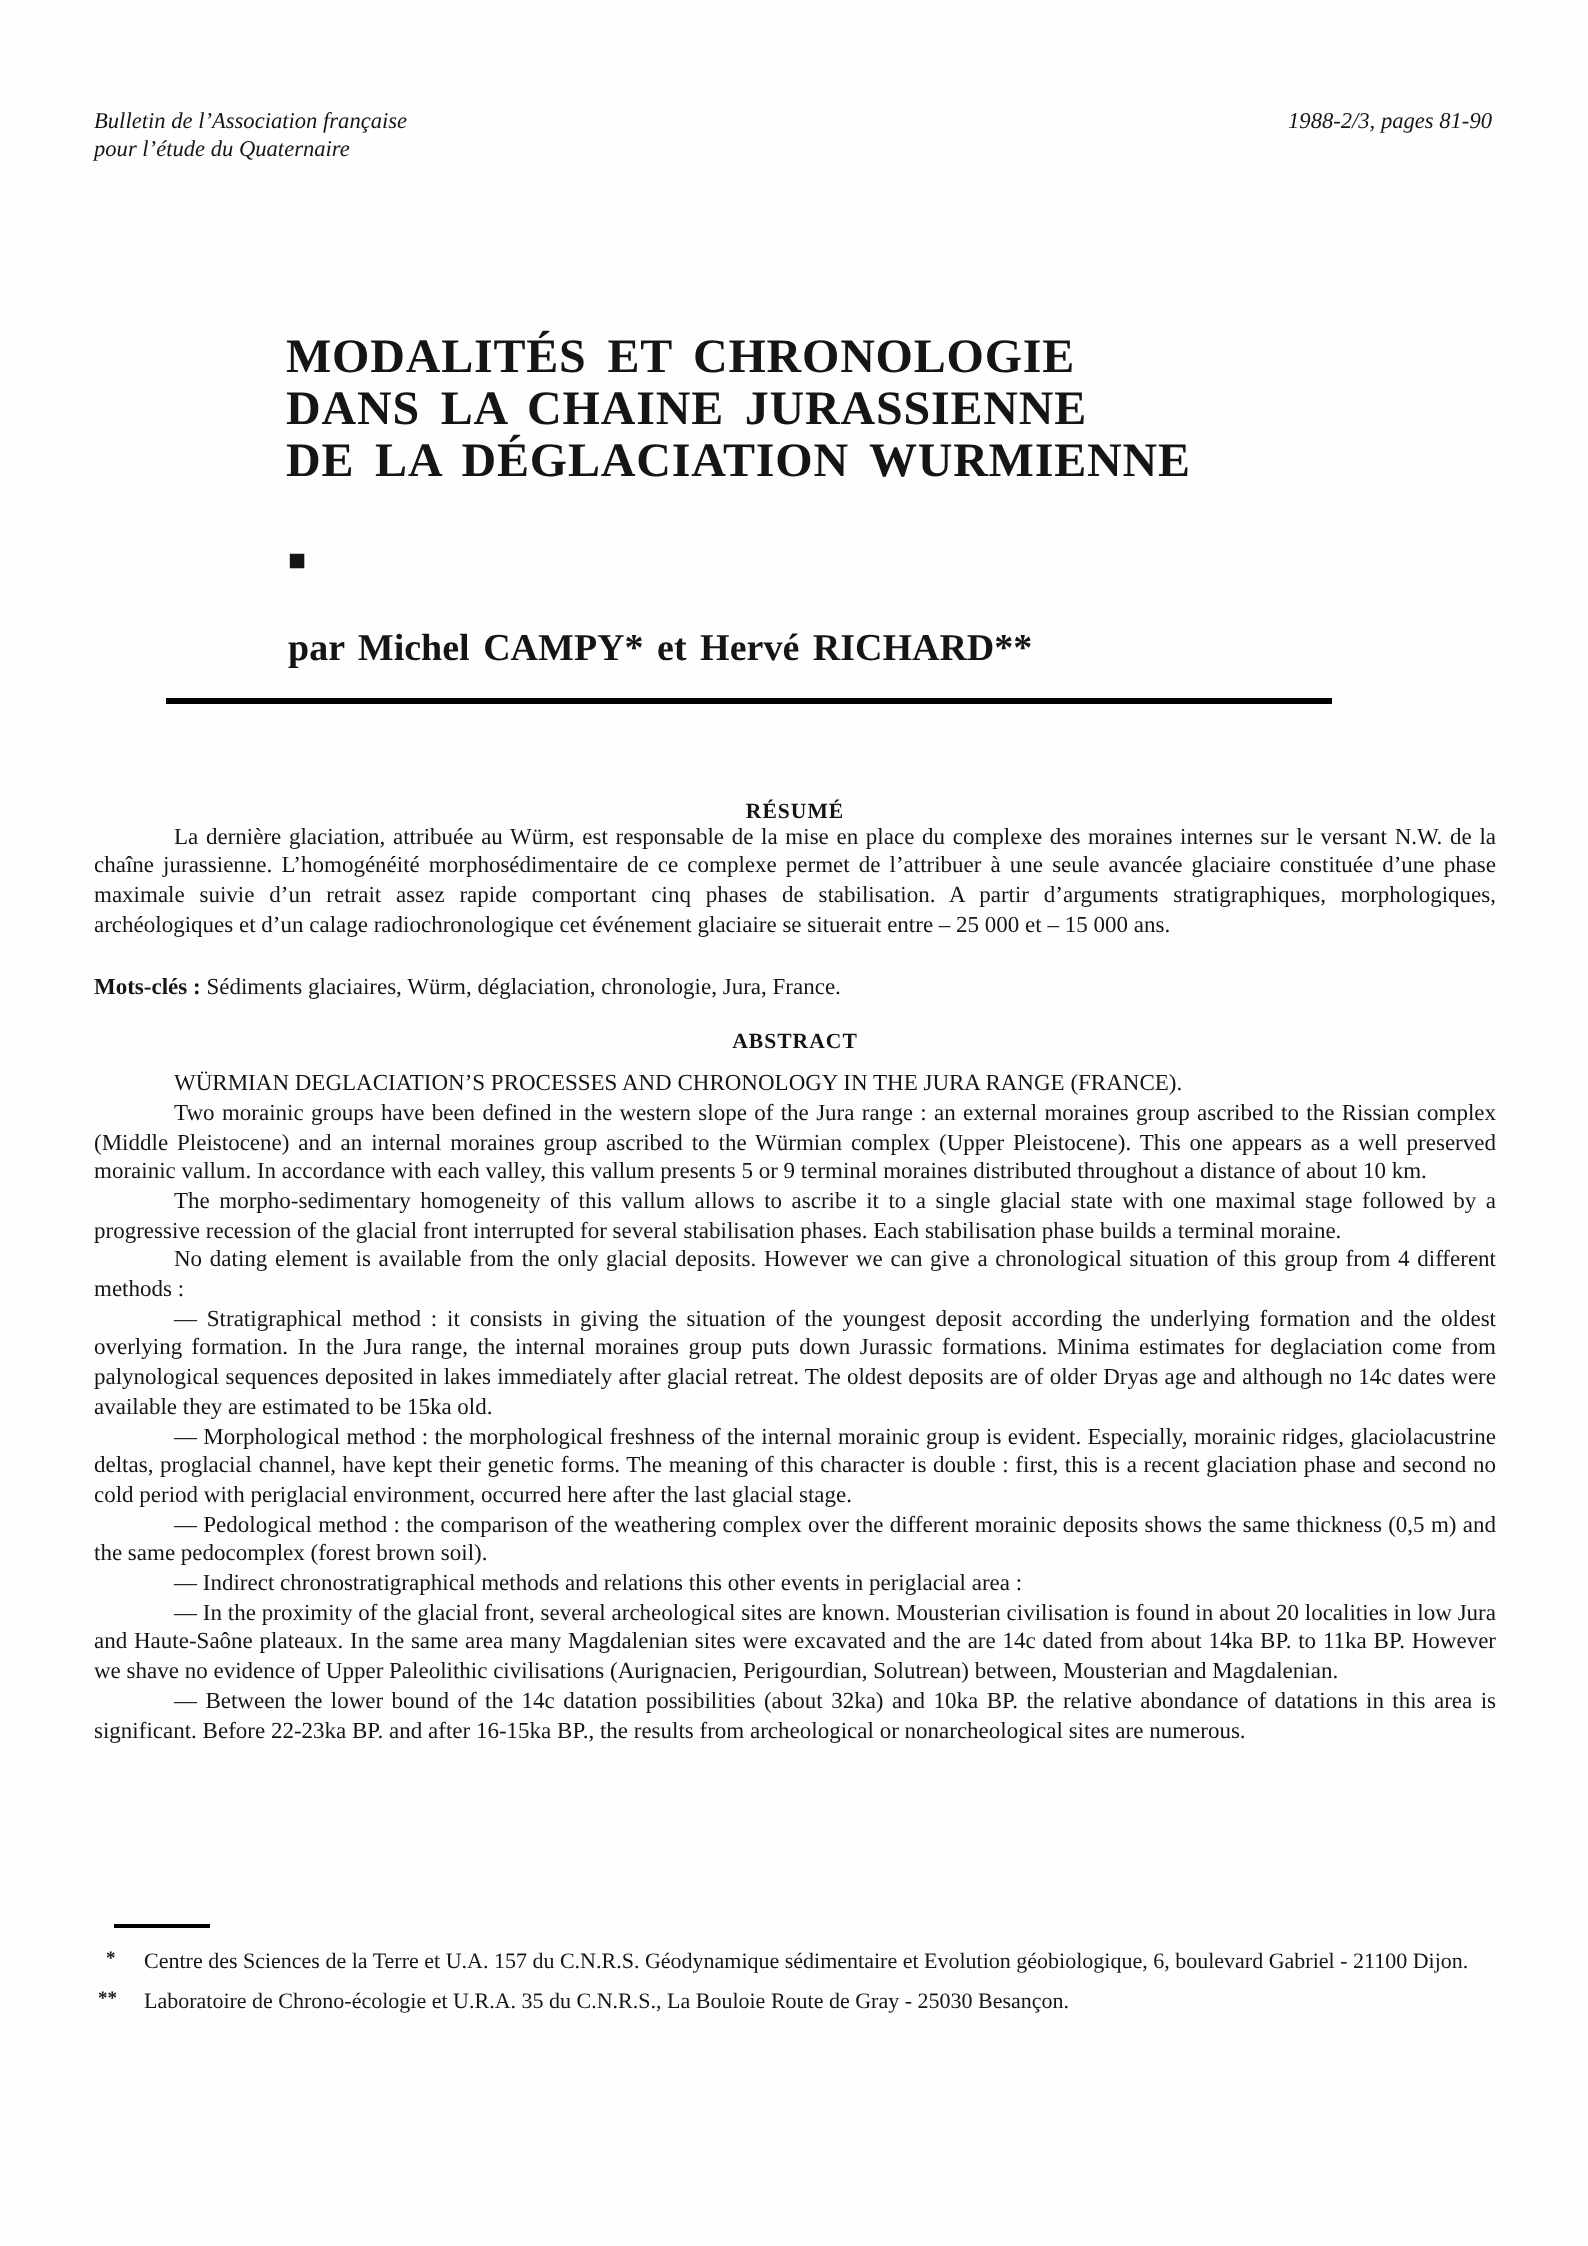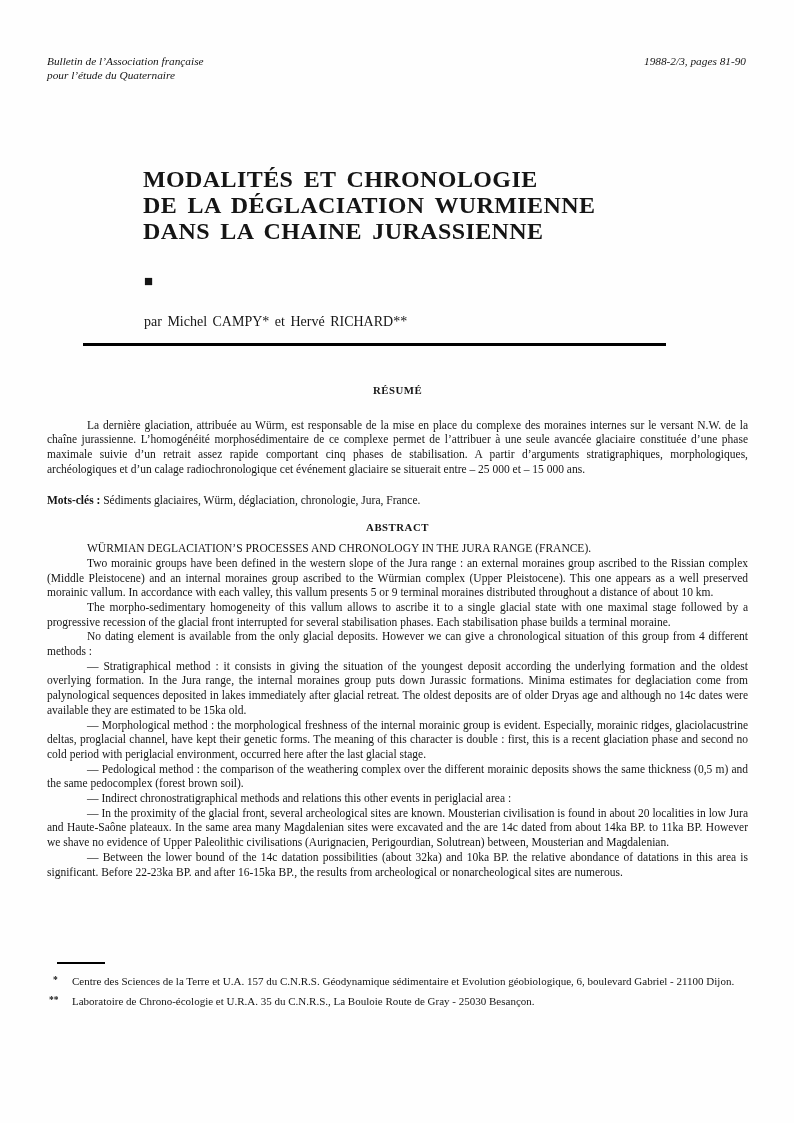--- a/index.html
+++ b/index.html
@@ -21,38 +21,38 @@
   .paper-title {
     font-size:24px; line-height:26px; font-weight:bold;
     letter-spacing:0.4px; word-spacing:4px;
   }
   .title-marker {
     display:block; margin:30px 0 0 1px;
     font-size:15px; line-height:14px; font-style:normal;
   }
   .byline {
     margin:26px 4px 0 1px;
-    font-size:14px; font-weight:normal; word-spacing:2px;
+    font-size:19px; font-weight:bold; word-spacing:2px;
   }
   .byline-rule {
     height:2.6px; background:#000; border:0;
     margin:13px 0 0 -60px; width:583px;
   }
   .body-col { padding:0 46px 0 47px; }
   .section-heading {
     text-align:center; font-size:10.8px; font-weight:bold;
     letter-spacing:0.5px;
   }
-  .resume-heading { margin-top:38px; }
+  .resume-heading { margin-top:48px; }
   .abstract-heading { margin-top:13px; }
   .body-text, .keywords-line {
     font-size:11.5px; line-height:14.7px;
   }
   .body-text { text-align:justify; text-indent:40px; }
-  .resume-par { margin-top:22px; }
+  .resume-par { }
   .keywords-line { margin-top:17px; }
   .keywords-label { font-weight:bold; }
   .abstract-body { margin-top:8px; }
   .abstract-body p { margin:0; }
   .footnotes {
     position:absolute; left:47px; right:46px; top:962px;
     font-size:11px; line-height:14px;
   }
   .footnote-rule { width:48px; height:1.6px; background:#000; border:0; margin:0 0 10px 10px; }
   .footnote { position:relative; padding-left:25px; margin-bottom:6px; }
@@ -70,22 +70,22 @@
     <div class="journal-name">
       <div>Bulletin de l’Association française</div>
       <div>pour l’étude du Quaternaire</div>
     </div>
     <div class="issue-info">1988-2/3, pages 81-90</div>
   </div>
 
   <div class="title-block">
     <h1 class="paper-title">
       <span style="display:block">MODALITÉS ET CHRONOLOGIE</span>
+      <span style="display:block">DANS LA CHAINE JURASSIENNE</span>
       <span style="display:block">DE LA DÉGLACIATION WURMIENNE</span>
-      <span style="display:block">DANS LA CHAINE JURASSIENNE</span>
     </h1>
     <span class="title-marker">■</span>
     <div class="byline">par Michel CAMPY* et Hervé RICHARD**</div>
     <hr class="byline-rule">
   </div>
 
   <div class="body-col">
 
     <section>
       <h2 class="section-heading resume-heading">RÉSUMÉ</h2>

